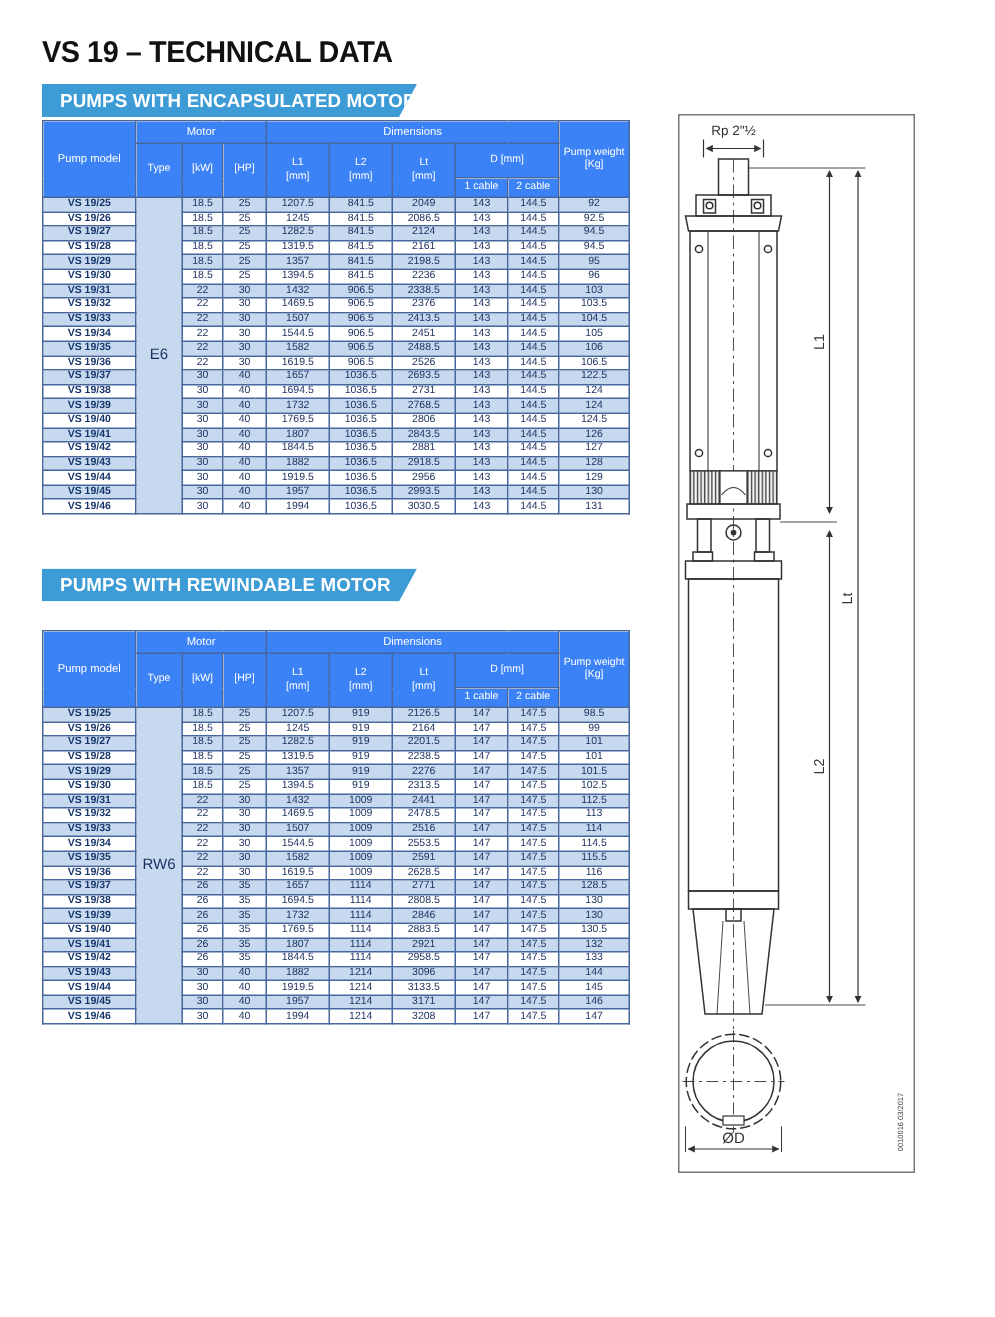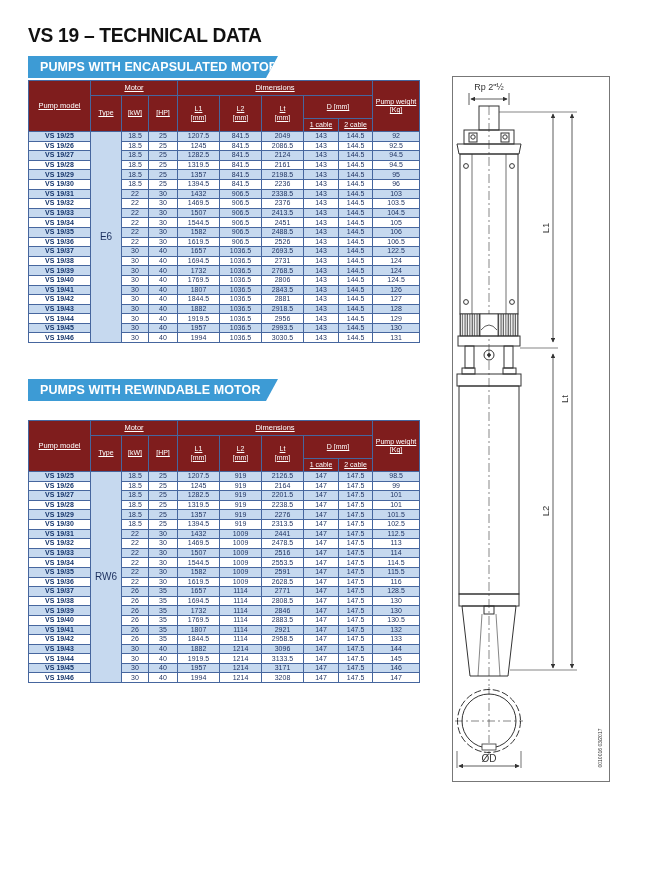--- a/index.html
+++ b/index.html
@@ -12,21 +12,21 @@
   .banner { position:absolute; left:28px; width:250px; height:22px; background:#3d9bd5;
     color:#fff; font-size:12.5px; font-weight:bold; line-height:22px; padding-left:12px;
     clip-path:polygon(0 0,100% 0,calc(100% - 12px) 100%,0 100%); letter-spacing:0.1px; }
   #banner-1 { top:56px; } #banner-2 { top:379px; }
 
   table { position:absolute; left:28px; width:391px; border-collapse:collapse;
     table-layout:fixed; font-size:7px; color:#1b2f5e; }
   #table-1 { top:80px; } #table-2 { top:420px; }
   th, td { border:1px solid #46669e; text-align:center; vertical-align:middle;
     line-height:1.15; overflow:hidden; white-space:nowrap; }
-  thead th { background:#7f1d1d; color:#ffffff; font-weight:normal; font-size:7px;text-decoration:underline; }
+  thead th { background:#3b82f6; color:#ffffff; font-weight:normal; font-size:7px; }
   thead tr.h1 th { height:15px; }
   thead tr.h2 th { height:23px; }
   thead tr.h3 th { height:13px; }
   th.big { font-size:7.5px; }
   tbody td { height:9.6px; background:#ffffff; }
   tbody tr.stripe td { background:#c6d9ef; }
   tbody td.model { font-weight:bold; color:#15356b; }
   tbody td.type-cell { background:#c6d9ef !important; font-weight:normal; font-size:10px; }
 
   .drawing { position:absolute; left:452px; top:76px; }

